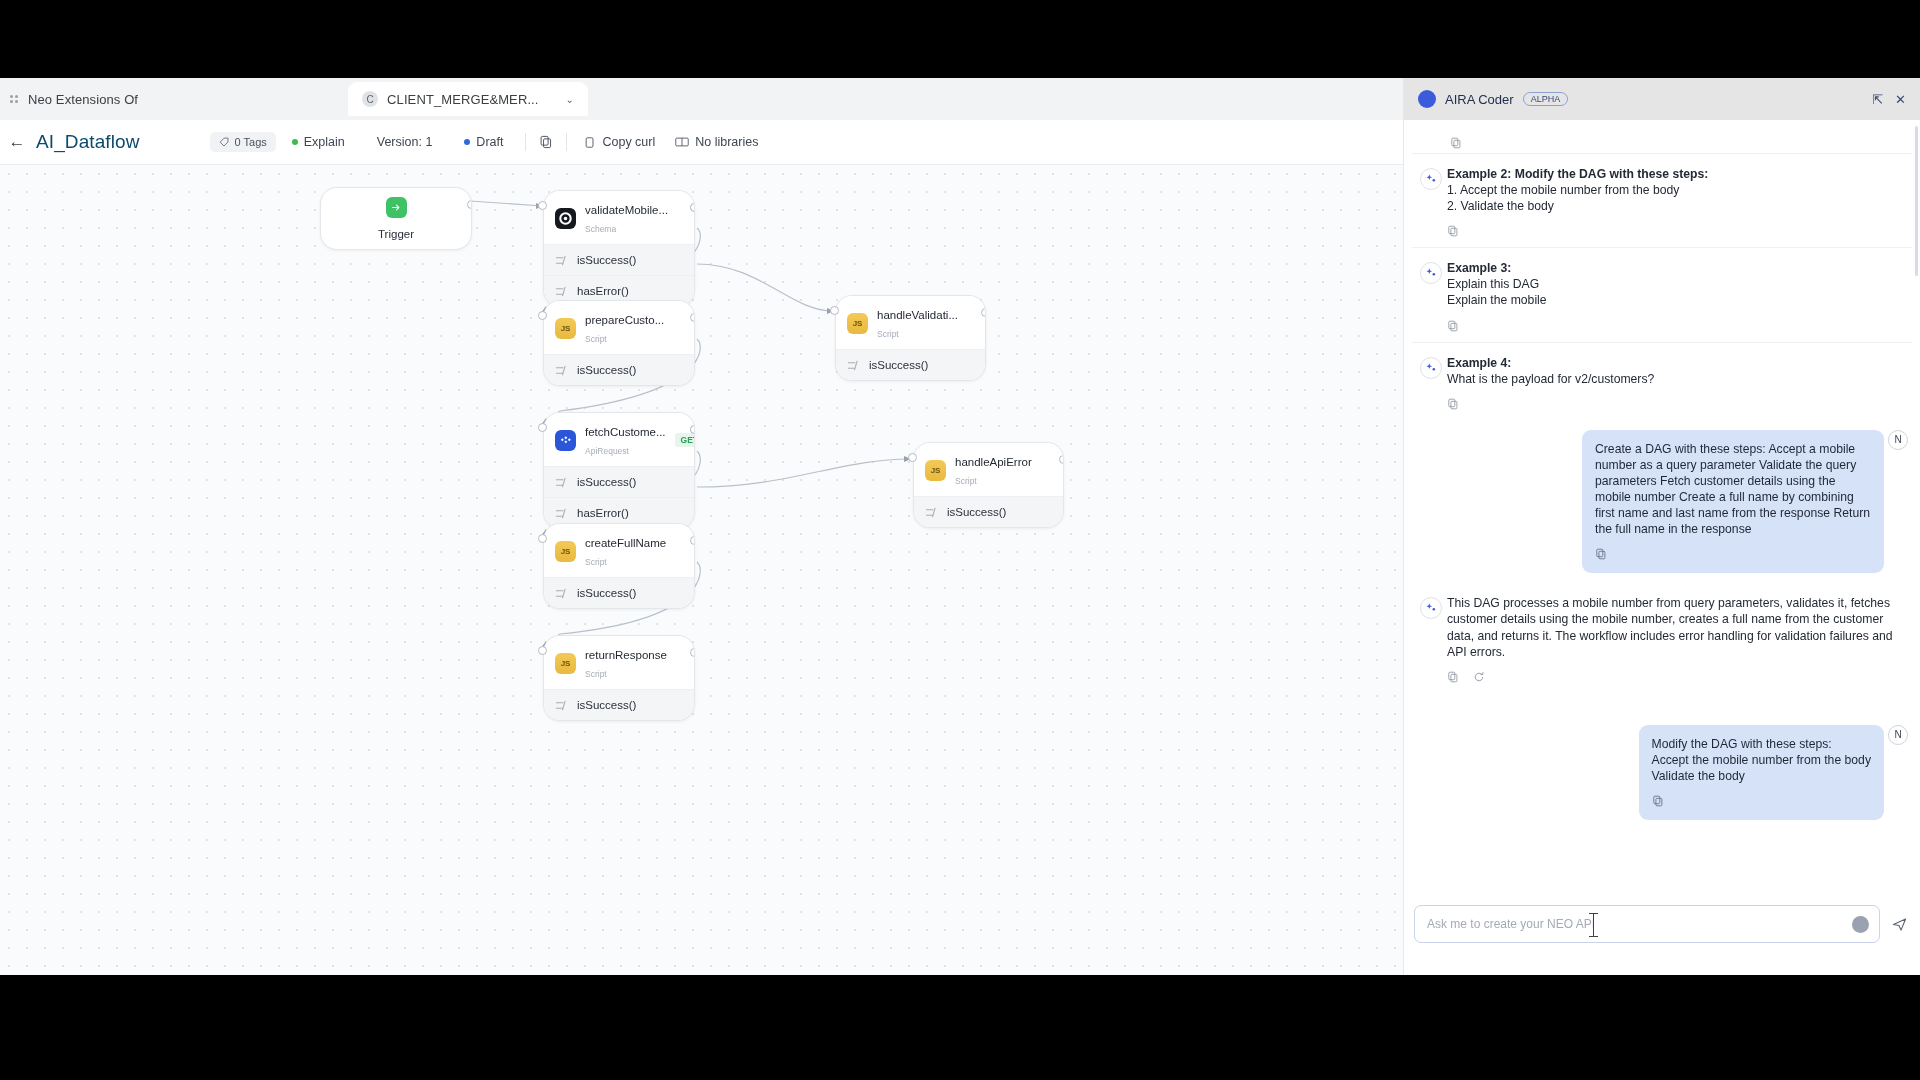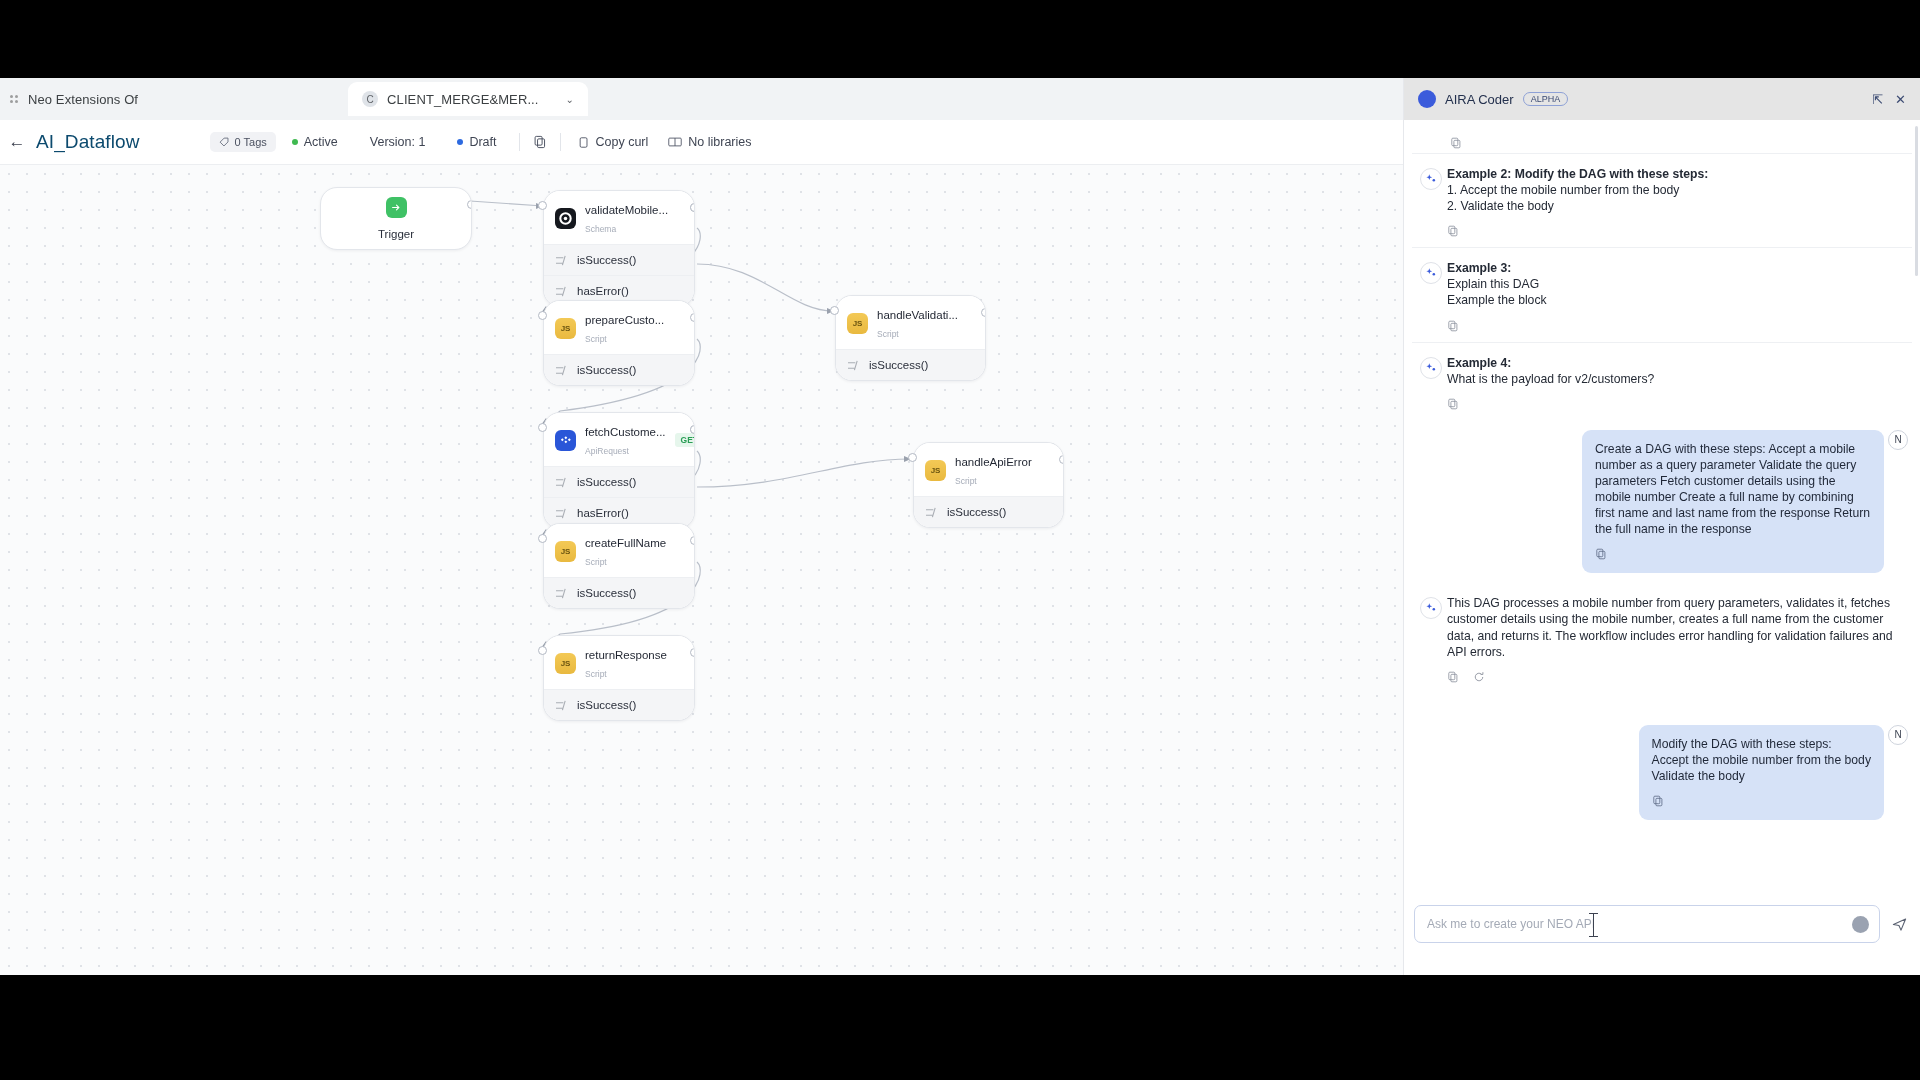--- a/index.html
+++ b/index.html
@@ -174,21 +174,21 @@
 
         <div class="chip-tags">
           <svg class="tag-icon" viewBox="0 0 12 12">
             <path d="M1.2 5.6 5.6 1.2h4.2V5.4L5.4 9.8z" fill="none" stroke="#6a7180" stroke-width="1"></path>
           </svg>
           <span>0 Tags</span>
         </div>
 
         <div class="hdr-item">
           <span class="dot" style="background:#3fb950"></span>
-          <span>Active</span>
+          <span>Explain</span>
         </div>
 
         <div class="hdr-item">
           <span>Version: 1</span>
         </div>
 
         <div class="hdr-item">
           <span class="dot" style="background:#2d6ae0"></span>
           <span>Draft</span>
         </div>
@@ -459,21 +459,21 @@
       <div class="msg">
         <span class="spark">
           <svg width="12" height="12" viewBox="0 0 14 14">
               <path d="M5 1.5 5.9 4 8.4 4.9 5.9 5.8 5 8.3 4.1 5.8 1.6 4.9 4.1 4z" fill="#3b5bdb"></path>
               <circle cx="10.3" cy="8.4" r="1.5" fill="#3b5bdb"></circle>
             </svg>
         </span>
         <div class="msg-body">
           <div class="msg-line bold">Example 3:</div>
           <div class="msg-line">Explain this DAG</div>
-          <div class="msg-line">Example the block</div>
+          <div class="msg-line">Explain the mobile</div>
           <div class="msg-actions">
             <svg width="12" height="12" viewBox="0 0 16 16">
               <rect x="2.4" y="1.6" width="8" height="10" rx="1.4" fill="none" stroke="#8b919d" stroke-width="1.1"></rect>
               <rect x="5.2" y="4.4" width="8" height="10" rx="1.4" fill="none" stroke="#8b919d" stroke-width="1.1"></rect>
             </svg>
           </div>
         </div>
       </div>
 
       <div class="msg">

